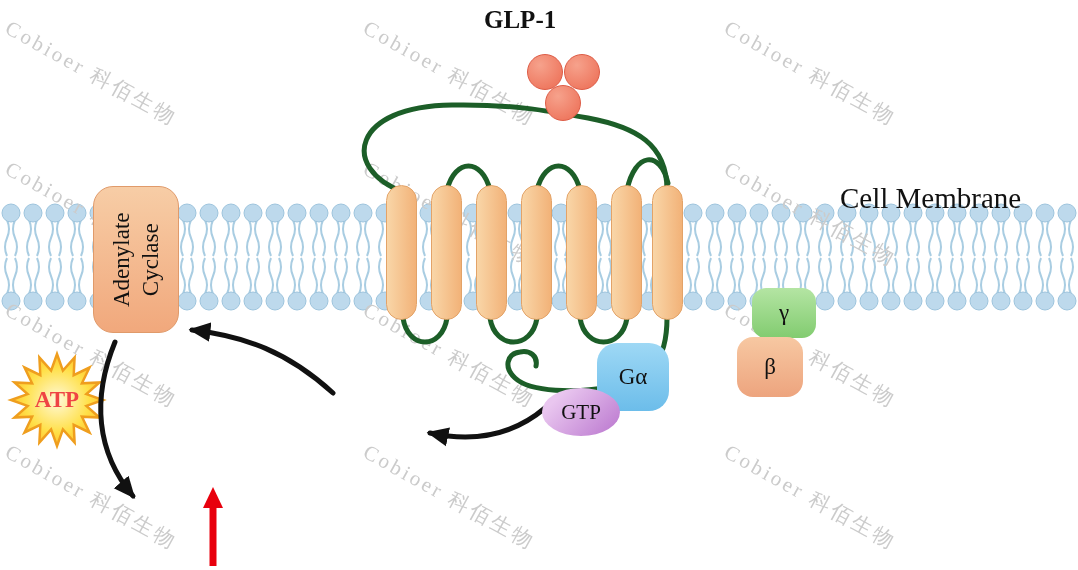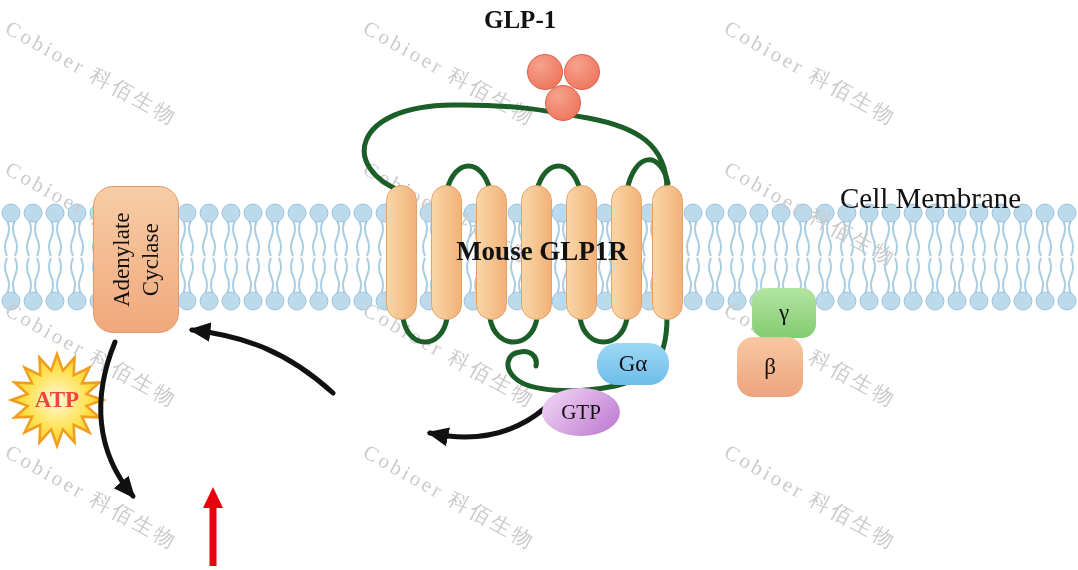--- a/index.html
+++ b/index.html
@@ -17,21 +17,21 @@
           background:radial-gradient(circle at 35% 30%,#f6a28c,#ec6b52);border:1px solid #dd5b45;}
   
   .acbox{position:absolute;left:93px;top:186px;width:86px;height:147px;border-radius:20px;z-index:4;
          background:linear-gradient(180deg,#f7cdа6,#f1a87c);
          background:linear-gradient(180deg,#f7cda6,#f1a87c);border:1px solid #e09a6a;box-sizing:border-box;
          display:flex;align-items:center;justify-content:center;}
   .actext{transform:rotate(-90deg);white-space:nowrap;text-align:center;font-size:23px;line-height:1.25;}
   
   .box{position:absolute;z-index:4;display:flex;align-items:center;justify-content:center;
        font-size:23px;box-sizing:border-box;}
-  .galpha{left:597px;top:343px;width:72px;height:42px;border-radius:20px;
+  .galpha{left:597px;top:343px;width:72px;height:68px;border-radius:20px;
           background:linear-gradient(180deg,#9ed8f5,#6cbdea);}
   .gamma{left:752px;top:288px;width:64px;height:50px;border-radius:14px;
          background:linear-gradient(180deg,#b4e5a3,#82cc70);}
   .beta{left:737px;top:337px;width:66px;height:60px;border-radius:16px;
         background:linear-gradient(180deg,#f7c8a2,#eda47e);}
   
   .ellipse{position:absolute;z-index:4;border-radius:50%;display:flex;align-items:center;justify-content:center;
            box-sizing:border-box;}
   .gtp{left:542px;top:388px;width:78px;height:48px;font-size:21px;
        background:linear-gradient(135deg,#e9c6ef 20%,#bf7fd2 90%);}
@@ -146,17 +146,16 @@
   </div>
   <div class="box beta">
     <span>β</span>
   </div>
 
   <div class="ellipse gtp">
     <span>GTP</span>
   </div>
 
   <div class="lbl glp1">GLP-1</div>
-  <div class="lbl receptor">Mouse GLP1R</div>
   <div class="lbl cellmem">Cell Membrane</div>
   <div class="lbl atp">ATP</div>
 
 </div>
 
 </body></html>

